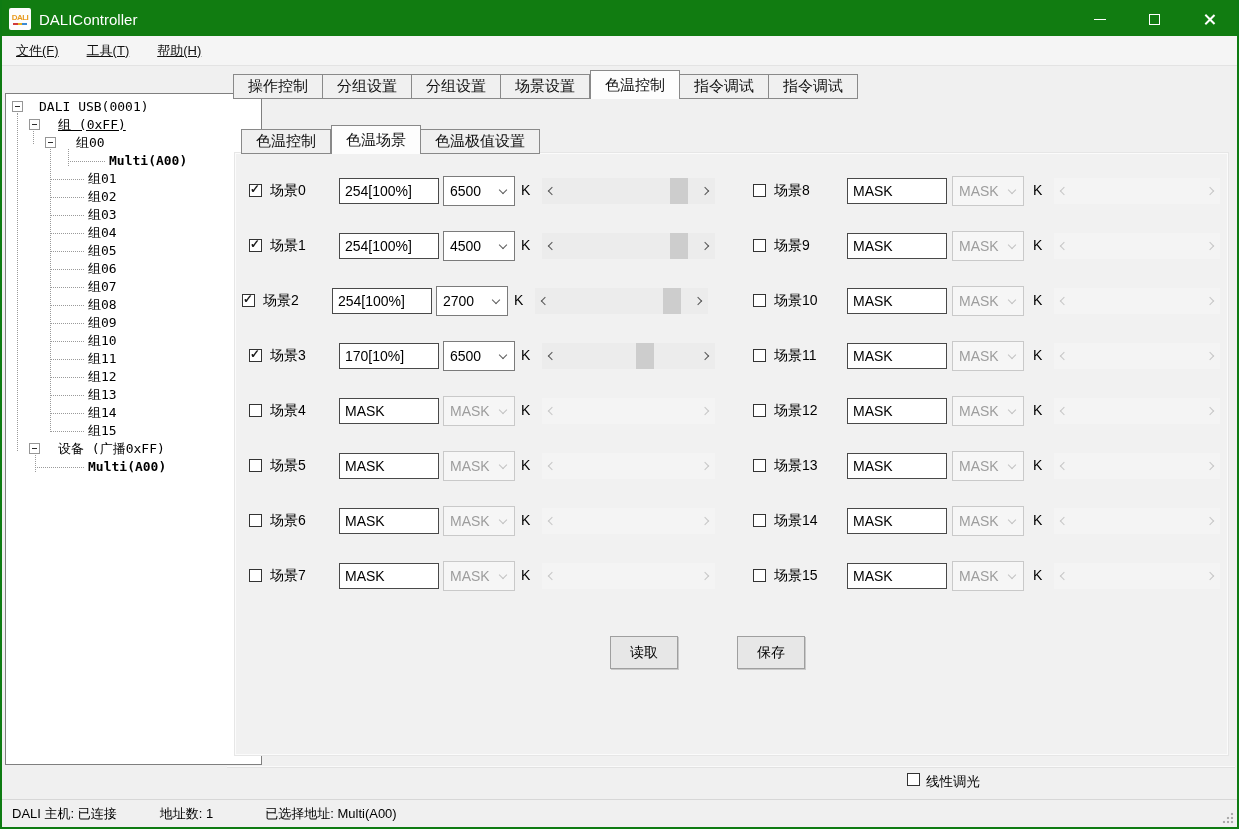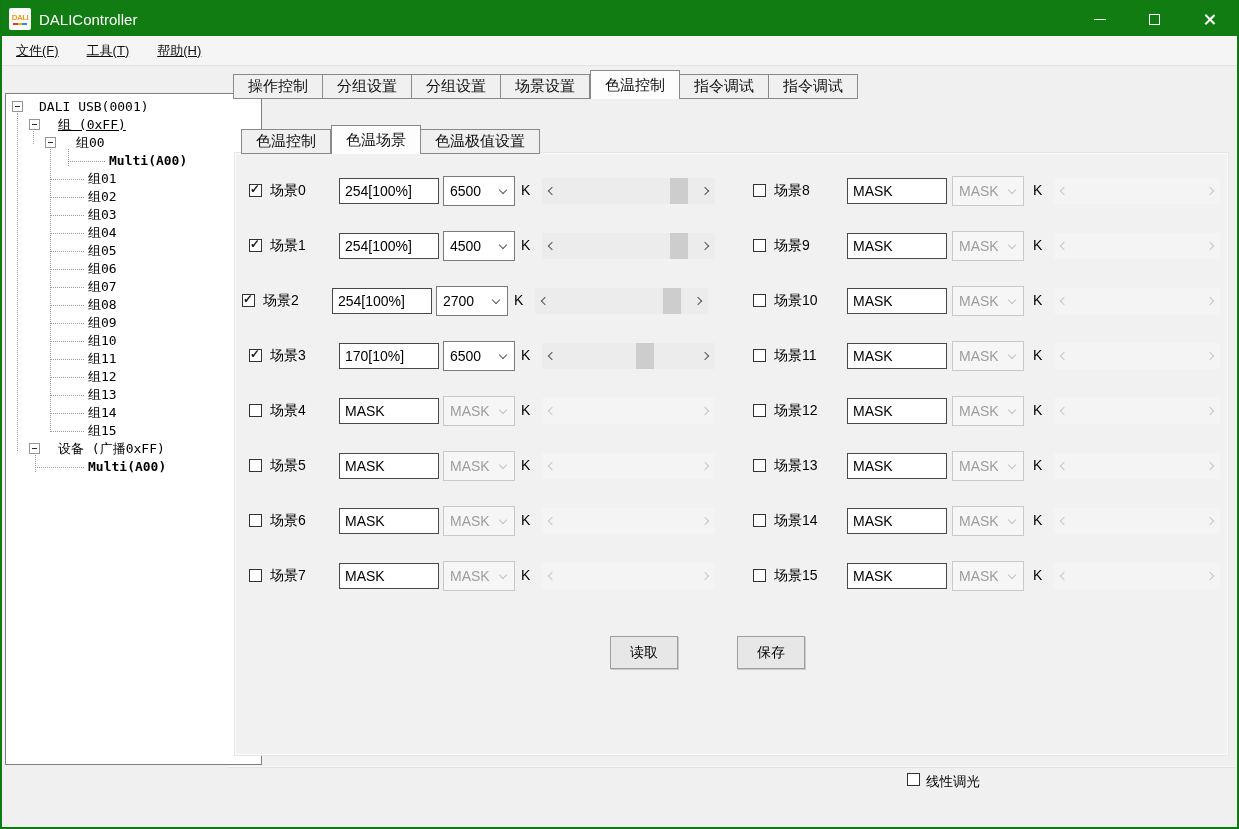--- a/index.html
+++ b/index.html
@@ -228,20 +228,26 @@
   <div class="page-bottom-line"></div>
 
   <div class="action-btn" style="left:608px; top:636px;">读取</div>
   <div class="action-btn" style="left:735px; top:636px;">保存</div>
 
   <div class="footer-check">
     <span class="checkbox"></span>
     <span class="lbl">线性调光</span>
   </div>
 
+  <div class="statusbar">
+    <span class="status-seg" style="margin-left:10px;">DALI 主机: 已连接</span>
+    <span class="status-seg" style="margin-left:43px;">地址数: 1</span>
+    <span class="status-seg" style="margin-left:52px;">已选择地址: Multi(A00)</span>
+    <span class="grip"></span>
+  </div>
 
 <div class="scene-row col-l" style="left: 247px; top: 176px;">
       <span class="checkbox checked f-cb"></span>
       <span class="f-lbl">场景0</span>
       <div class="f-input">254[100%]</div>
       <div class="f-combo">6500<span class="chev"></span></div>
       <span class="f-k">K</span>
       <div class="f-sb">
         <div class="sb-arrow l">
           <span class="chv"></span>

